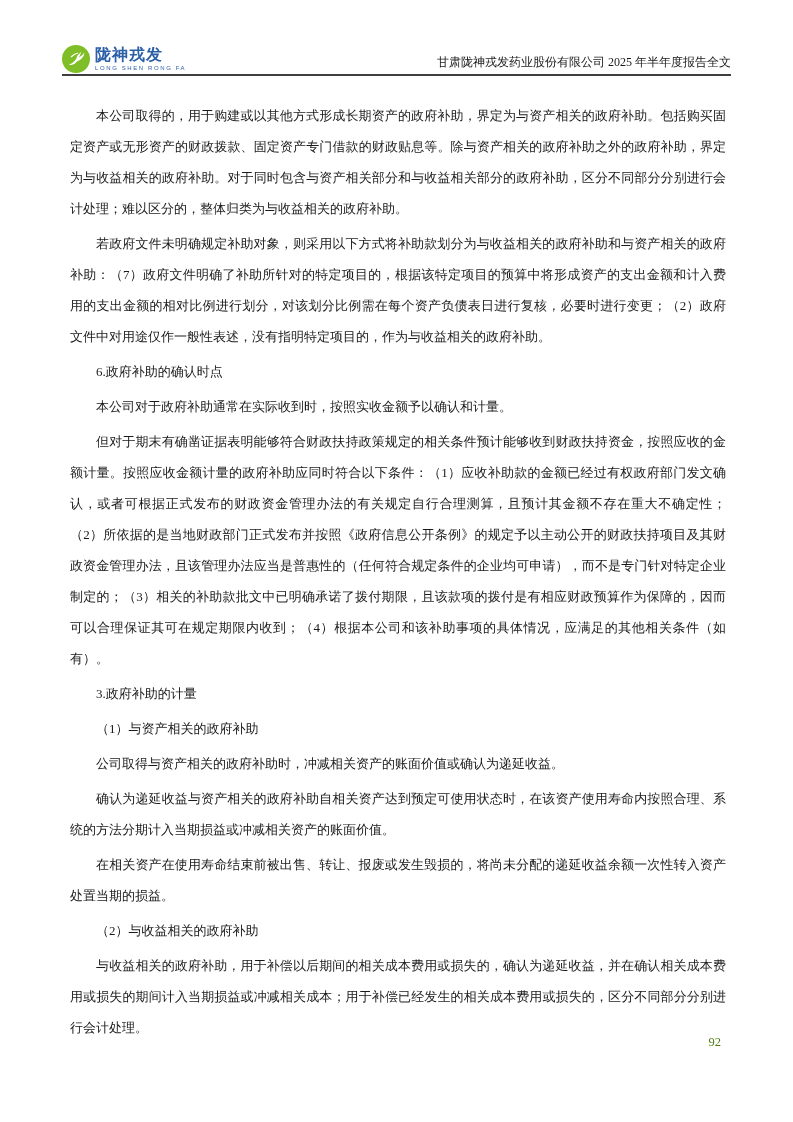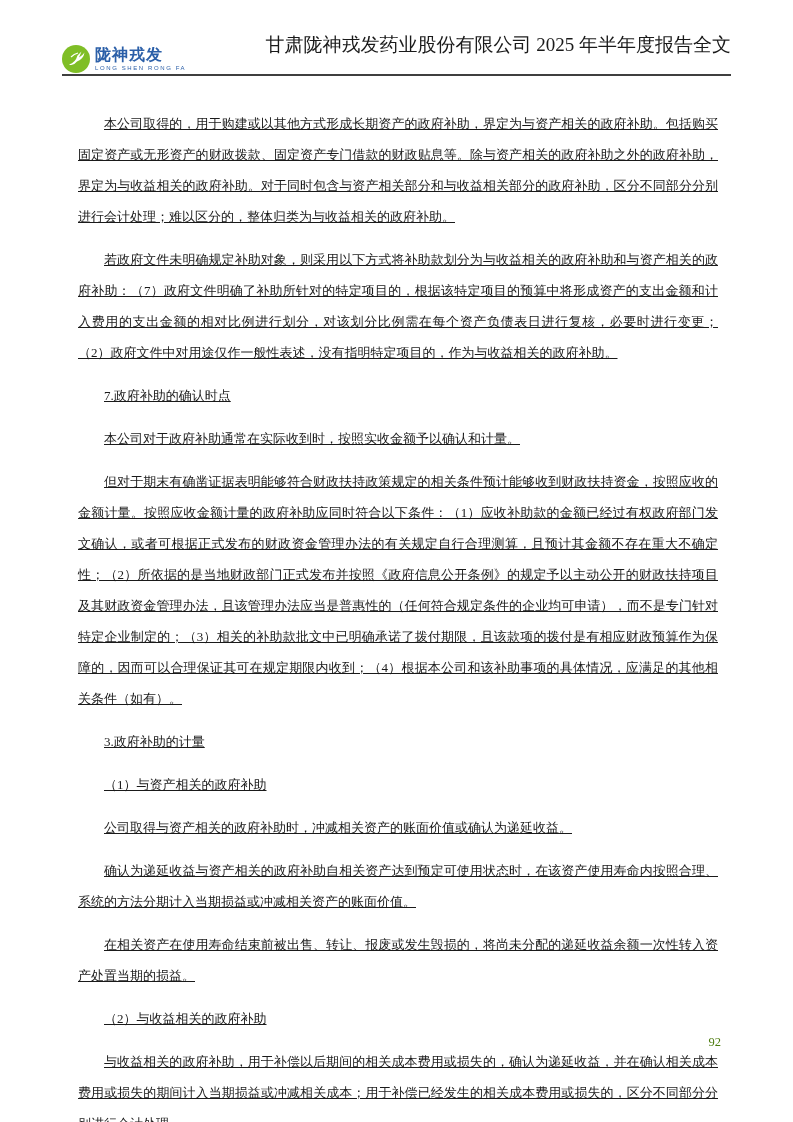--- a/index.html
+++ b/index.html
@@ -53,40 +53,39 @@
   }
   .logo-sub {
     font-family: "Liberation Sans", "DejaVu Sans", sans-serif;
     font-size: 6px;
     color: #2b5fa8;
     letter-spacing: 1.6px;
     margin-top: 2px;
     white-space: nowrap;
   }
   .header-title {
-    font-size: 19px;
+    font-size: 12px;
     color: #1a1a1a;
-    padding-bottom: 16px;
+    padding-bottom: 3px;
     white-space: nowrap;
   }
   
   .body-text {
     position: absolute;
     top: 96px;
     left: 66px;
     width: 664px;
     font-size: 13px;
     line-height: 31px;
     color: #1a1a1a;
   }
   .para {
-    margin: 12px;
+    margin: 4px;
     text-indent: 2em;
     text-align: justify;
-    text-decoration: underline;
   }
   .para.heading {
     text-align: left;
   }
   
   .page-number {
     position: absolute;
     top: 1035px;
     right: 72px;
     font-size: 12.5px;
@@ -111,21 +110,21 @@
         <span class="logo-name">陇神戎发</span>
         <span class="logo-sub">LONG SHEN RONG FA</span>
       </span>
     </div>
     <div class="header-title">甘肃陇神戎发药业股份有限公司 2025 年半年度报告全文</div>
   </div>
 
   <div class="body-text">
     <p class="para">本公司取得的，用于购建或以其他方式形成长期资产的政府补助，界定为与资产相关的政府补助。包括购买固定资产或无形资产的财政拨款、固定资产专门借款的财政贴息等。除与资产相关的政府补助之外的政府补助，界定为与收益相关的政府补助。对于同时包含与资产相关部分和与收益相关部分的政府补助，区分不同部分分别进行会计处理；难以区分的，整体归类为与收益相关的政府补助。</p>
     <p class="para">若政府文件未明确规定补助对象，则采用以下方式将补助款划分为与收益相关的政府补助和与资产相关的政府补助：（7）政府文件明确了补助所针对的特定项目的，根据该特定项目的预算中将形成资产的支出金额和计入费用的支出金额的相对比例进行划分，对该划分比例需在每个资产负债表日进行复核，必要时进行变更；（2）政府文件中对用途仅作一般性表述，没有指明特定项目的，作为与收益相关的政府补助。</p>
-    <p class="para heading">7.政府补助的确认时点</p>
+    <p class="para heading">6.政府补助的确认时点</p>
     <p class="para">本公司对于政府补助通常在实际收到时，按照实收金额予以确认和计量。</p>
     <p class="para">但对于期末有确凿证据表明能够符合财政扶持政策规定的相关条件预计能够收到财政扶持资金，按照应收的金额计量。按照应收金额计量的政府补助应同时符合以下条件：（1）应收补助款的金额已经过有权政府部门发文确认，或者可根据正式发布的财政资金管理办法的有关规定自行合理测算，且预计其金额不存在重大不确定性；（2）所依据的是当地财政部门正式发布并按照《政府信息公开条例》的规定予以主动公开的财政扶持项目及其财政资金管理办法，且该管理办法应当是普惠性的（任何符合规定条件的企业均可申请），而不是专门针对特定企业制定的；（3）相关的补助款批文中已明确承诺了拨付期限，且该款项的拨付是有相应财政预算作为保障的，因而可以合理保证其可在规定期限内收到；（4）根据本公司和该补助事项的具体情况，应满足的其他相关条件（如有）。</p>
     <p class="para heading">3.政府补助的计量</p>
     <p class="para heading">（1）与资产相关的政府补助</p>
     <p class="para">公司取得与资产相关的政府补助时，冲减相关资产的账面价值或确认为递延收益。</p>
     <p class="para">确认为递延收益与资产相关的政府补助自相关资产达到预定可使用状态时，在该资产使用寿命内按照合理、系统的方法分期计入当期损益或冲减相关资产的账面价值。</p>
     <p class="para">在相关资产在使用寿命结束前被出售、转让、报废或发生毁损的，将尚未分配的递延收益余额一次性转入资产处置当期的损益。</p>
     <p class="para heading">（2）与收益相关的政府补助</p>
     <p class="para">与收益相关的政府补助，用于补偿以后期间的相关成本费用或损失的，确认为递延收益，并在确认相关成本费用或损失的期间计入当期损益或冲减相关成本；用于补偿已经发生的相关成本费用或损失的，区分不同部分分别进行会计处理。</p>
   </div>

